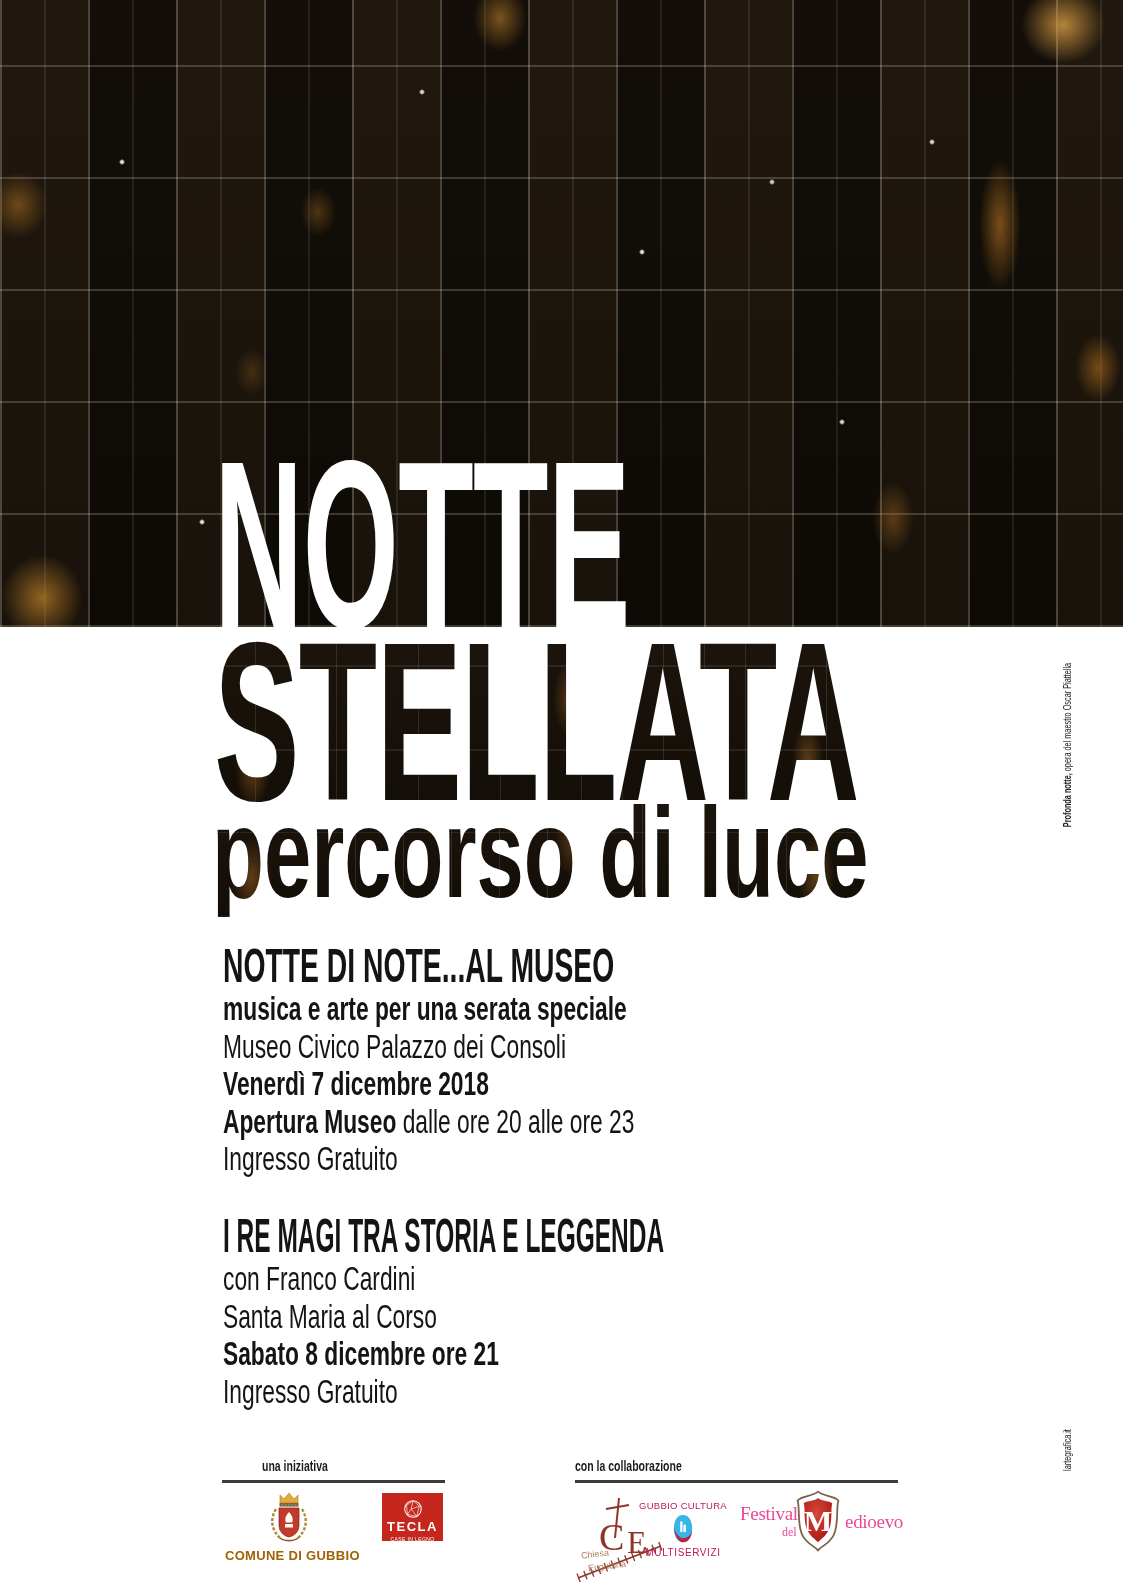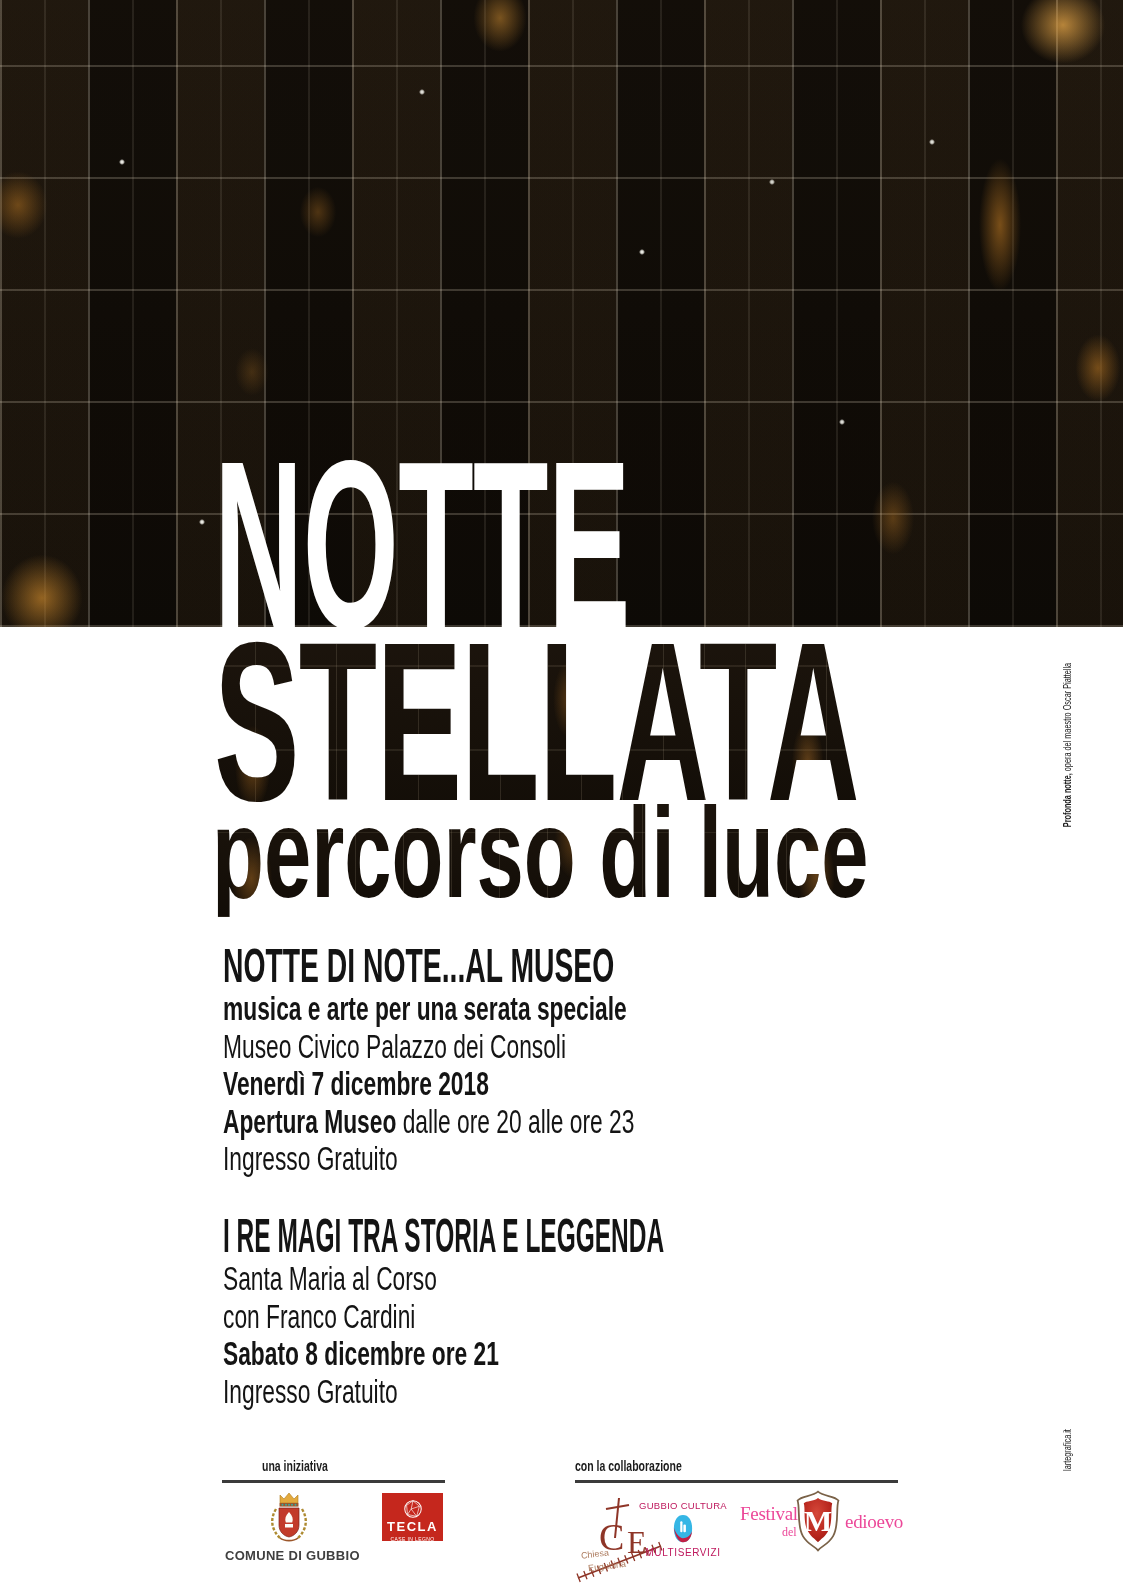--- a/index.html
+++ b/index.html
@@ -75,21 +75,21 @@
   .bold{font-weight:bold;}
   
   .foot-label{position:absolute;top:1458px;font-size:14px;line-height:16px;font-weight:bold;color:#1d1d1d;}
   .sx75{transform:scaleX(.75);}
   .rule{position:absolute;top:1480px;height:3px;background:#3b3b3b;}
   .rule-left{left:222px;width:223px;}
   .rule-right{left:575px;width:323px;}
   .label-left{left:222px;margin-left:40px;} .label-right{left:575px;}
   .comune{position:absolute;left:225px;top:1491px;width:127px;text-align:center;}
   .comune svg{display:block;margin:0 auto;}
-  .comune-name{font-size:13px;font-weight:bold;letter-spacing:.3px;color:#404040;white-space:nowrap;margin-top:3px;}
+  .comune-name{font-size:13px;font-weight:bold;letter-spacing:.3px;color:#a16207;white-space:nowrap;margin-top:3px;}
   .tecla{position:absolute;left:382px;top:1493px;width:61px;height:48px;background:#c5271d;
          text-align:center;color:#fff;}
   .tecla svg{display:block;margin:5px auto 0;}
   .tecla-name{font-size:13px;font-weight:bold;letter-spacing:1.5px;line-height:14px;}
   .tecla-tagline{font-size:5px;letter-spacing:.4px;margin-top:2px;}
   .chiesa{position:absolute;left:575px;top:1496px;width:112px;height:88px;}
   .chiesa .mono{position:absolute;font-family:"Liberation Serif",serif;color:#8e3527;line-height:1;}
   .chiesa .mono-c{left:24px;top:22px;font-size:38px;}
   .chiesa .mono-e{left:52px;top:30px;font-size:32px;}
   .chiesa .small{position:absolute;font-size:9px;color:#ad7c5f;transform:rotate(-7deg);line-height:1;}
@@ -128,22 +128,22 @@
     <div class="l h"><span class="sx sx59">NOTTE DI NOTE...AL MUSEO</span></div>
     <div class="l b"><span class="sx sx69 bold">musica e arte per una serata speciale</span></div>
     <div class="l b"><span class="sx sx69">Museo Civico Palazzo dei Consoli</span></div>
     <div class="l b"><span class="sx sx69 bold">Venerdì 7 dicembre 2018</span></div>
     <div class="l b"><span class="sx sx69"><b>Apertura Museo</b><span> dalle ore 20 alle ore 23</span></span></div>
     <div class="l b"><span class="sx sx69">Ingresso Gratuito</span></div>
   </section>
 
   <section class="event event2">
     <div class="l h"><span class="sx sx51">I RE MAGI TRA STORIA E LEGGENDA</span></div>
+    <div class="l b"><span class="sx sx69">con Franco Cardini</span></div>
     <div class="l b"><span class="sx sx69">Santa Maria al Corso</span></div>
-    <div class="l b"><span class="sx sx69">con Franco Cardini</span></div>
     <div class="l b"><span class="sx sx69 bold">Sabato 8 dicembre ore 21</span></div>
     <div class="l b"><span class="sx sx69">Ingresso Gratuito</span></div>
   </section>
 
   <div class="foot-label label-left"><span class="sx sx75">una iniziativa</span></div>
   <div class="rule rule-left"></div>
   <div class="foot-label label-right"><span class="sx sx75">con la collaborazione</span></div>
   <div class="rule rule-right"></div>
 
   <div class="comune">

